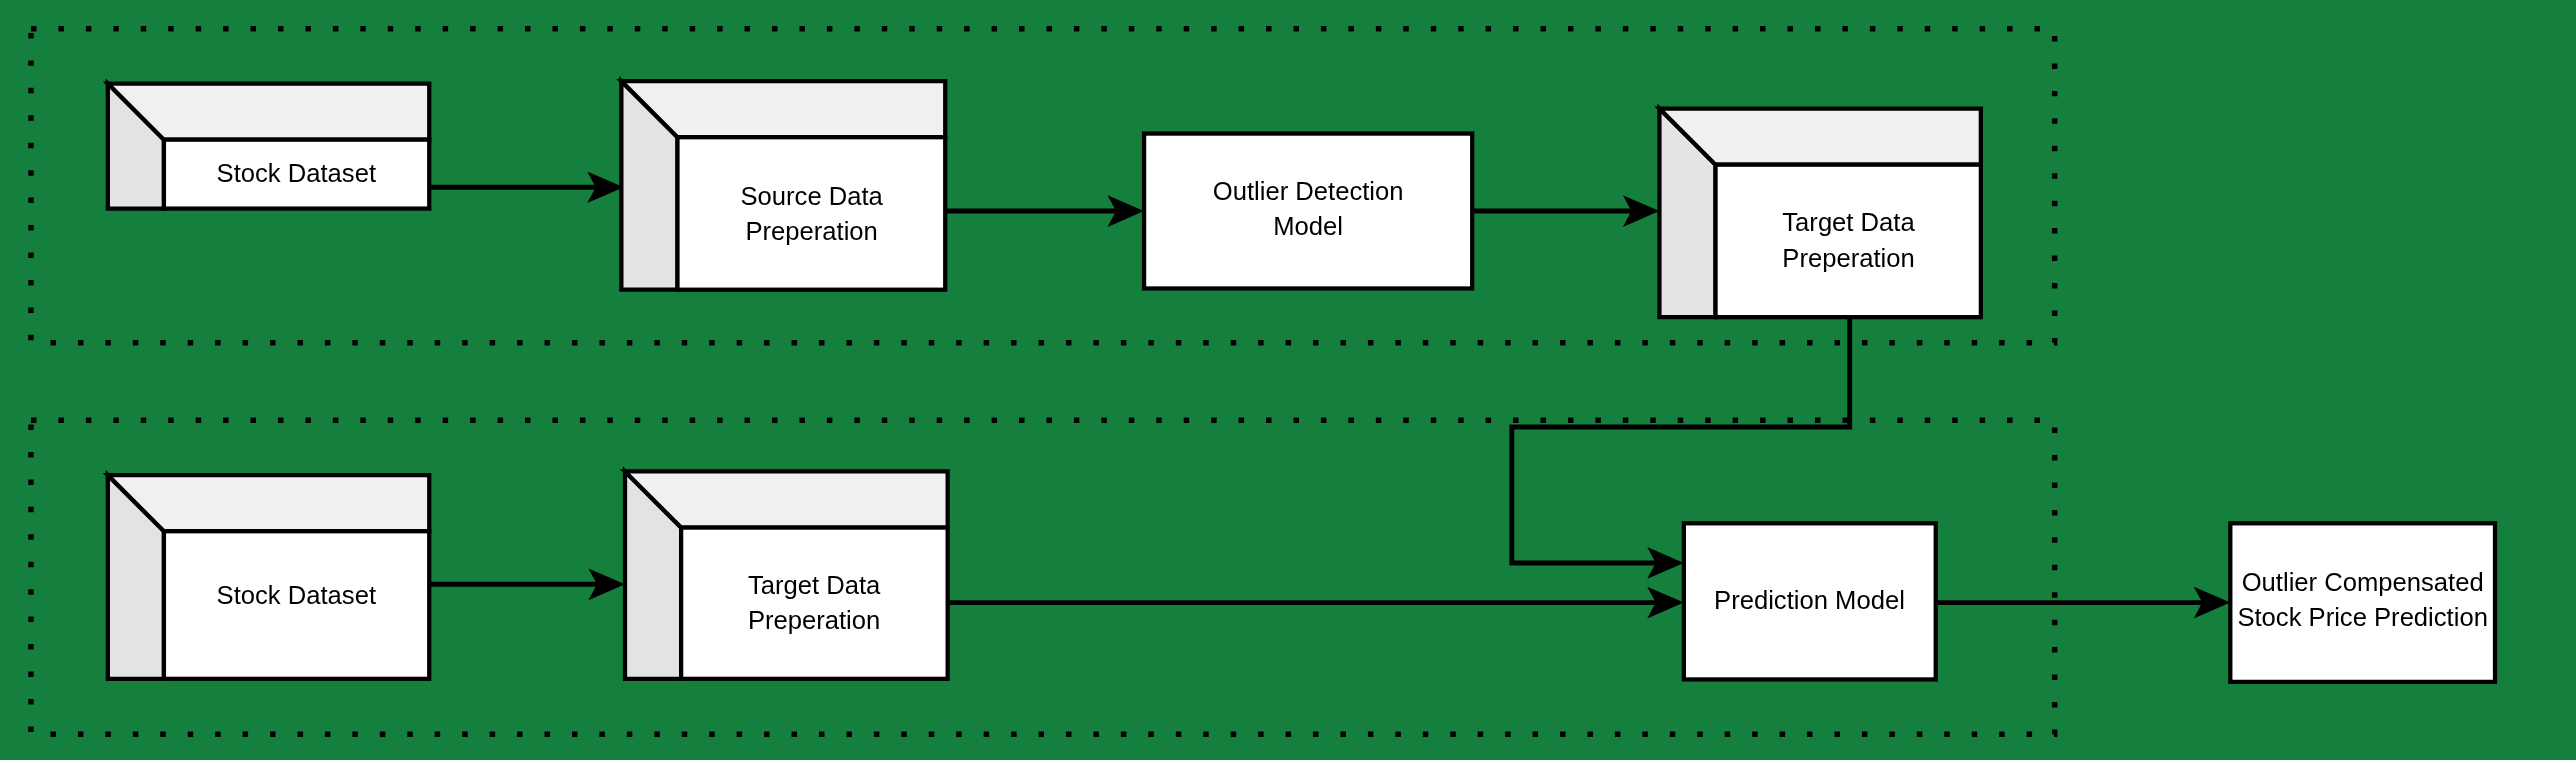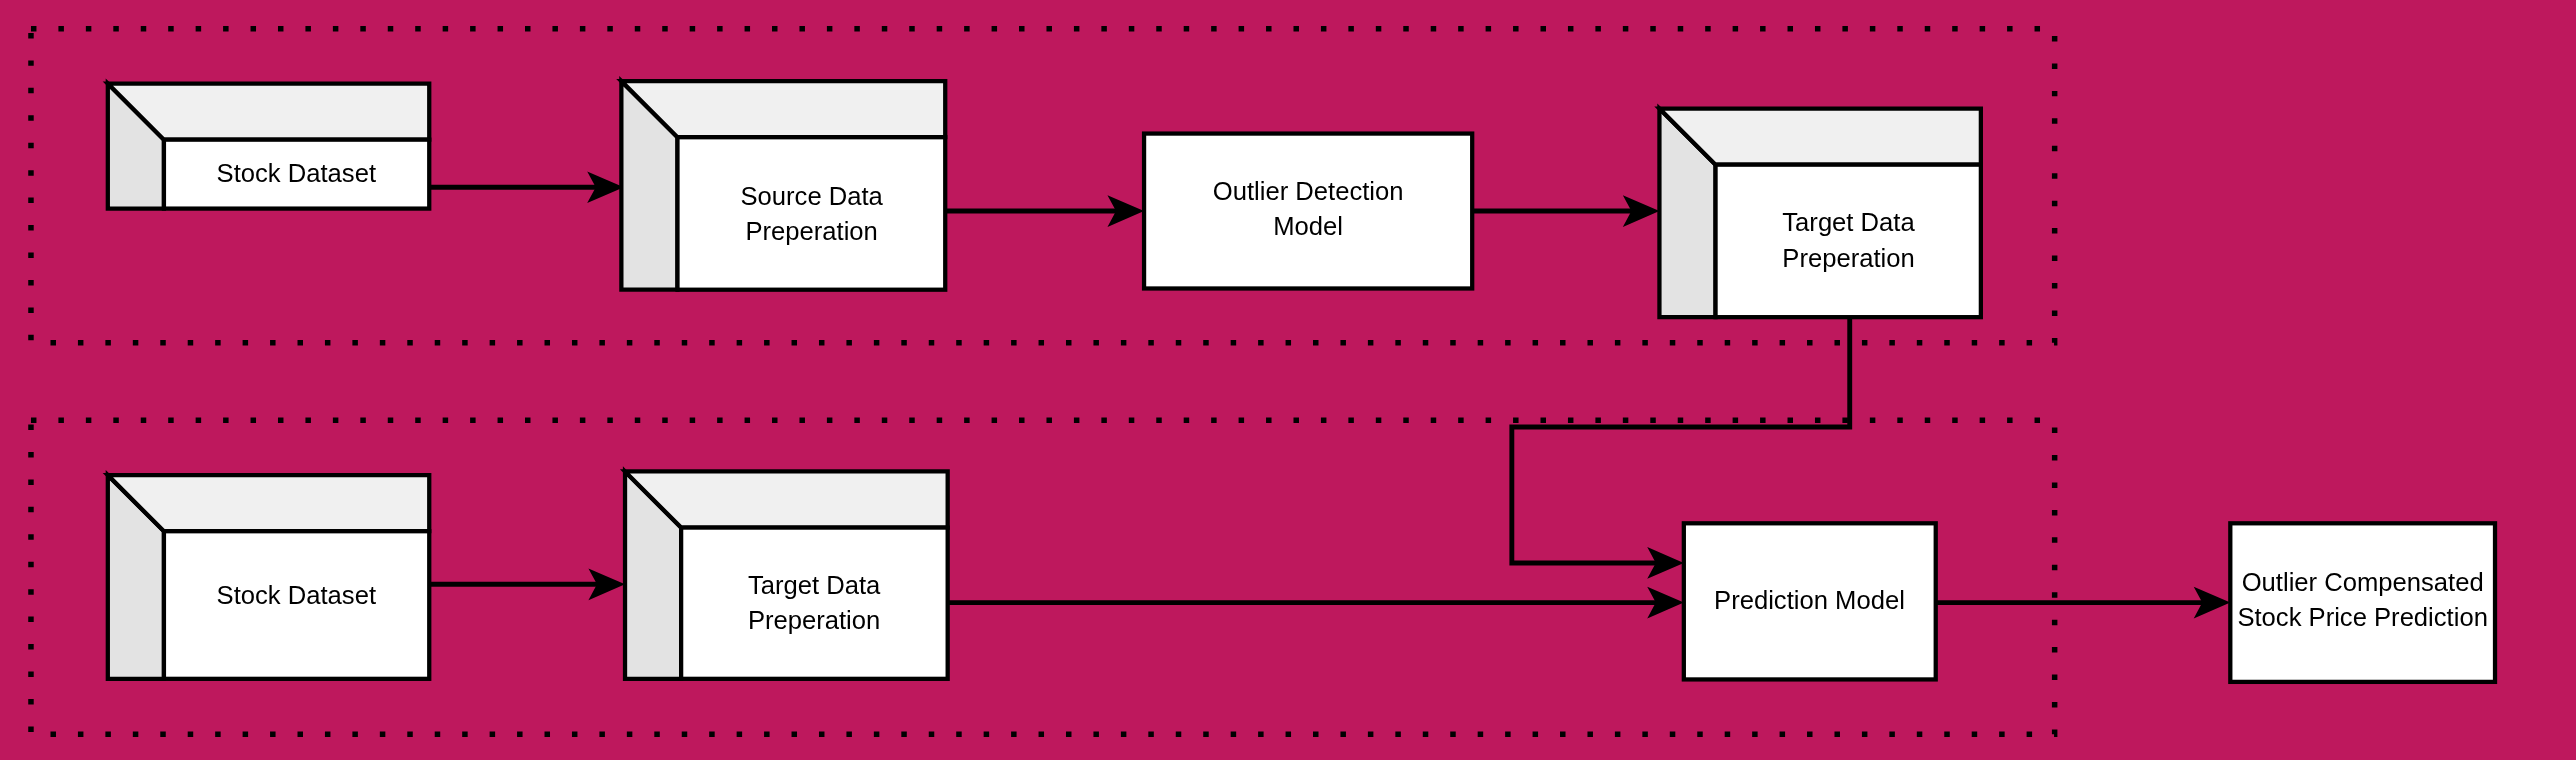--- a/index.html
+++ b/index.html
@@ -7,21 +7,21 @@
     padding: 0;
     background: #ffffff;
   }
   body {
     font-family: "Liberation Sans", sans-serif;
   }
   #stage {
     position: relative;
     width: 2576px;
     height: 760px;
-    background: #be185d;
+    background: #15803d;
     overflow: hidden;
   }
   #diagram {
     position: absolute;
     top: 0;
     left: 0;
     width: 2576px;
     height: 763px;
     display: block;
   }

